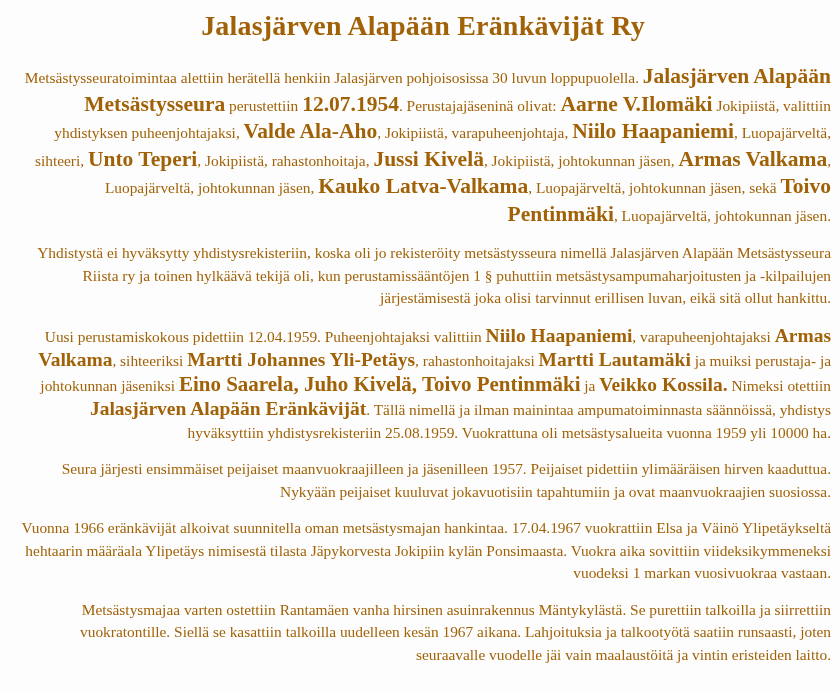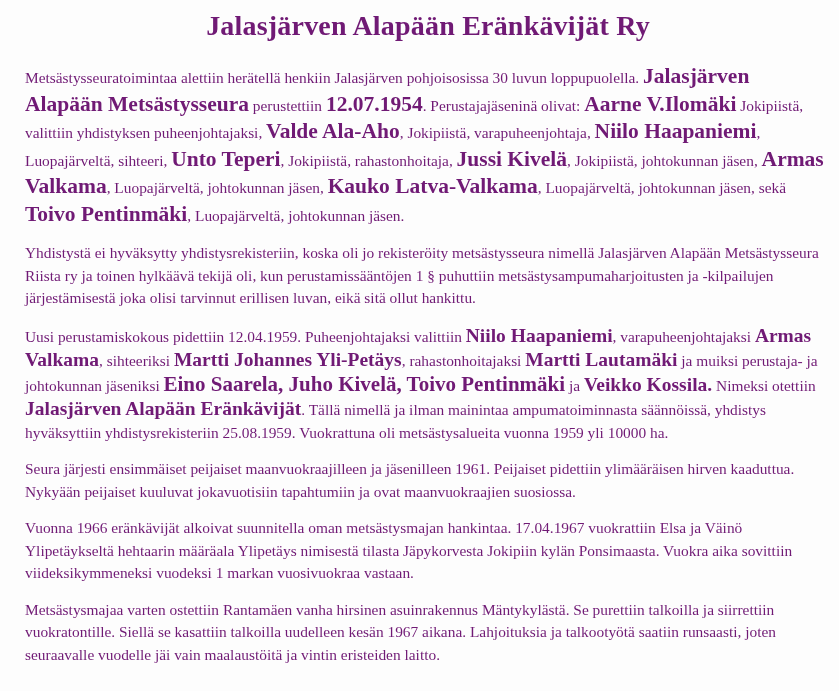--- a/index.html
+++ b/index.html
@@ -9,37 +9,37 @@
   }
   body {
     width: 839px;
     height: 691px;
     overflow: hidden;
   }
   .page {
     box-sizing: border-box;
     width: 839px;
     height: 691px;
-    padding: 7px 8px 0 25px;
+    padding: 7px 8px 0 15px;
     font-family: "Liberation Serif", "DejaVu Serif", serif;
-    color: #701a75;
+    color: #a16207;
   }
   .doc-title {
     font-size: 28px;
     font-weight: 700;
     text-align: center;
     line-height: 38px;
     margin: 0 0 18px 0;
     letter-spacing: 0.2px;
   }
   .para {
     font-size: 15.4px;
     line-height: 22.5px;
     margin: 0 0 14px 0;
-    text-align: left;
+    text-align: right;
   }
   
   .seg-name-xl {
     font-weight: 700;
     font-size: 21.5px;
     line-height: 27.5px;
   }
   .seg-name-lg {
     font-weight: 700;
     font-size: 19.5px;
@@ -57,19 +57,19 @@
 <div class="page">
 
   <h1 class="doc-title">Jalasjärven Alapään Eränkävijät Ry</h1>
 
   <p class="para"><span>Metsästysseuratoimintaa alettiin herätellä henkiin Jalasjärven pohjoisosissa 30 luvun loppupuolella. </span><span class="seg-name-xl">Jalasjärven Alapään Metsästysseura</span><span> perustettiin </span><span class="seg-name-xl">12.07.1954</span><span>. Perustajajäseninä olivat: </span><span class="seg-name-xl">Aarne V.Ilomäki</span><span> Jokipiistä, valittiin yhdistyksen puheenjohtajaksi, </span><span class="seg-name-xl">Valde Ala-Aho</span><span>, Jokipiistä, varapuheenjohtaja, </span><span class="seg-name-xl">Niilo Haapaniemi</span><span>, Luopajärveltä, sihteeri, </span><span class="seg-name-xl">Unto Teperi</span><span>, Jokipiistä, rahastonhoitaja, </span><span class="seg-name-xl">Jussi Kivelä</span><span>, Jokipiistä, johtokunnan jäsen, </span><span class="seg-name-xl">Armas Valkama</span><span>, Luopajärveltä, johtokunnan jäsen, </span><span class="seg-name-xl">Kauko Latva-Valkama</span><span>, Luopajärveltä, johtokunnan jäsen, sekä </span><span class="seg-name-xl">Toivo Pentinmäki</span><span>, Luopajärveltä, johtokunnan jäsen.</span></p>
 
   <p class="para"><span>Yhdistystä ei hyväksytty yhdistysrekisteriin, koska oli jo rekisteröity metsästysseura nimellä Jalasjärven Alapään Metsästysseura Riista ry ja toinen hylkäävä tekijä oli, kun perustamissääntöjen 1 § puhuttiin metsästysampumaharjoitusten ja -kilpailujen järjestämisestä joka olisi tarvinnut erillisen luvan, eikä sitä ollut hankittu.</span></p>
 
   <p class="para"><span>Uusi perustamiskokous pidettiin 12.04.1959. Puheenjohtajaksi valittiin </span><span class="seg-name-lg">Niilo Haapaniemi</span><span>, varapuheenjohtajaksi </span><span class="seg-name-lg">Armas Valkama</span><span>, sihteeriksi </span><span class="seg-name-lg">Martti Johannes Yli-Petäys</span><span>, rahastonhoitajaksi </span><span class="seg-name-lg">Martti Lautamäki</span><span> ja muiksi perustaja- ja johtokunnan jäseniksi </span><span class="seg-name-md">Eino Saarela, Juho Kivelä, Toivo Pentinmäki</span><span> ja </span><span class="seg-name-lg">Veikko Kossila.</span><span> Nimeksi otettiin </span><span class="seg-name-lg">Jalasjärven Alapään Eränkävijät</span><span>. Tällä nimellä ja ilman mainintaa ampumatoiminnasta säännöissä, yhdistys hyväksyttiin yhdistysrekisteriin 25.08.1959. Vuokrattuna oli metsästysalueita vuonna 1959 yli 10000 ha.</span></p>
 
-  <p class="para"><span>Seura järjesti ensimmäiset peijaiset maanvuokraajilleen ja jäsenilleen 1961. Peijaiset pidettiin ylimääräisen hirven kaaduttua. Nykyään peijaiset kuuluvat jokavuotisiin tapahtumiin ja ovat maanvuokraajien suosiossa.</span></p>
+  <p class="para"><span>Seura järjesti ensimmäiset peijaiset maanvuokraajilleen ja jäsenilleen 1957. Peijaiset pidettiin ylimääräisen hirven kaaduttua. Nykyään peijaiset kuuluvat jokavuotisiin tapahtumiin ja ovat maanvuokraajien suosiossa.</span></p>
 
   <p class="para"><span>Vuonna 1966 eränkävijät alkoivat suunnitella oman metsästysmajan hankintaa. 17.04.1967 vuokrattiin Elsa ja Väinö Ylipetäykseltä hehtaarin määräala Ylipetäys nimisestä tilasta Jäpykorvesta Jokipiin kylän Ponsimaasta. Vuokra aika sovittiin viideksikymmeneksi vuodeksi 1 markan vuosivuokraa vastaan.</span></p>
 
   <p class="para"><span>Metsästysmajaa varten ostettiin Rantamäen vanha hirsinen asuinrakennus Mäntykylästä. Se purettiin talkoilla ja siirrettiin vuokratontille. Siellä se kasattiin talkoilla uudelleen kesän 1967 aikana. Lahjoituksia ja talkootyötä saatiin runsaasti, joten seuraavalle vuodelle jäi vain maalaustöitä ja vintin eristeiden laitto.</span></p>
 
 </div>
 
 </body></html>

